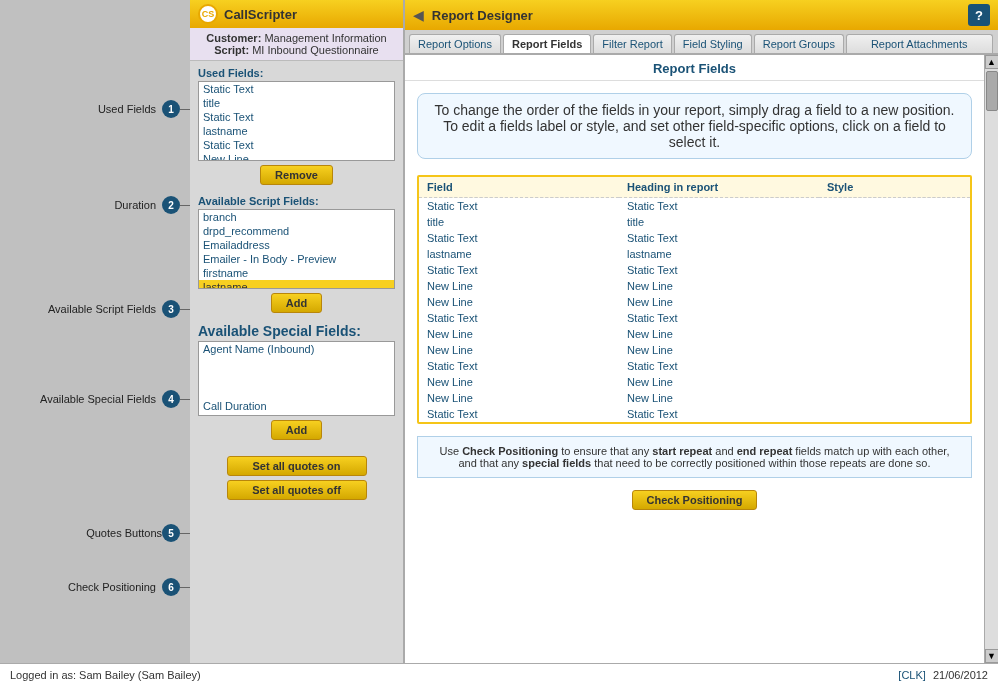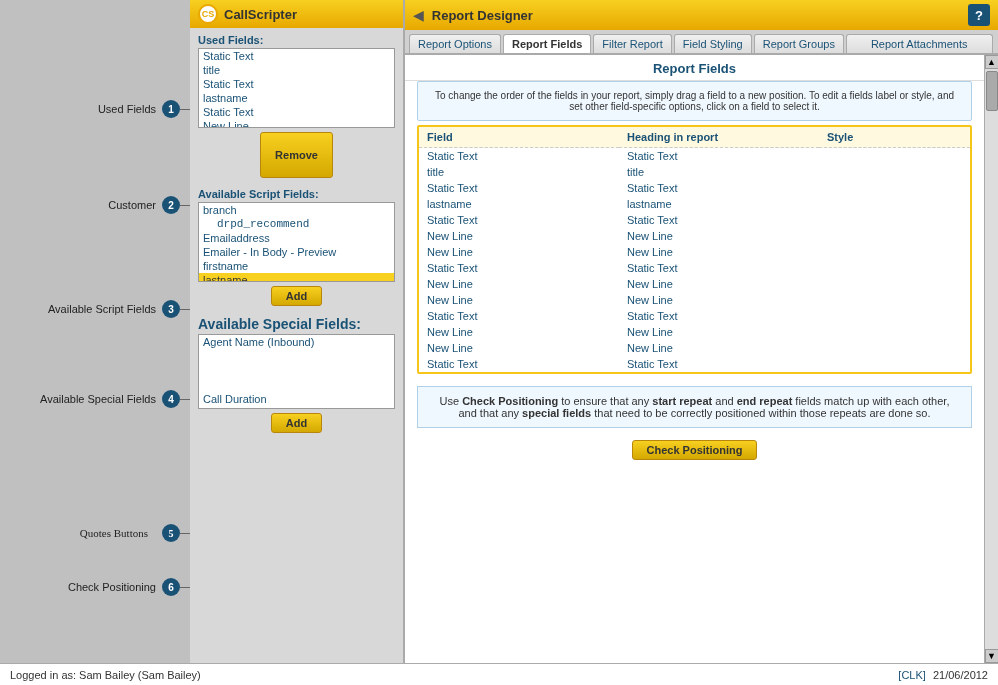--- a/index.html
+++ b/index.html
@@ -14,32 +14,32 @@
 
   <div style="display:flex; flex:1; overflow:hidden;">
 
     <div style="width:190px; background:#c0c0c0; position:relative; flex-shrink:0;">
 
       <div class="ann-item" style="position:absolute; top:100px; right:10px; display:flex; align-items:center; gap:6px;">
         <span style="font-size:11px; color:#222; white-space:nowrap;">Used Fields</span>
         <div style="background:#1a5276; color:white; border-radius:50%; width:18px; height:18px; display:flex; align-items:center; justify-content:center; font-size:10px; font-weight:bold;">1</div>
       </div>
       <div style="position:absolute; top:196px; right:10px; display:flex; align-items:center; gap:6px;">
-        <span style="font-size:11px; color:#222; white-space:nowrap;">Customer</span>
+        <span style="font-size:11px; color:#222; white-space:nowrap;">Duration</span>
         <div style="background:#1a5276; color:white; border-radius:50%; width:18px; height:18px; display:flex; align-items:center; justify-content:center; font-size:10px; font-weight:bold;">2</div>
       </div>
       <div style="position:absolute; top:300px; right:10px; display:flex; align-items:center; gap:6px;">
         <span style="font-size:11px; color:#222; white-space:nowrap;">Available Script Fields</span>
         <div style="background:#1a5276; color:white; border-radius:50%; width:18px; height:18px; display:flex; align-items:center; justify-content:center; font-size:10px; font-weight:bold;">3</div>
       </div>
       <div style="position:absolute; top:390px; right:10px; display:flex; align-items:center; gap:6px;">
         <span style="font-size:11px; color:#222; white-space:nowrap; text-align:right;">Available Special Fields</span>
         <div style="background:#1a5276; color:white; border-radius:50%; width:18px; height:18px; display:flex; align-items:center; justify-content:center; font-size:10px; font-weight:bold;">4</div>
       </div>
-      <div style="position:absolute; top:524px; right:10px; display:flex; align-items:center; gap:14px;font-family:Liberation Serif, serif;">
+      <div style="position:absolute; top:524px; right:10px; display:flex; align-items:center; gap:0;">
         <span style="font-size:11px; color:#222; white-space:nowrap;">Quotes Buttons</span>
         <div style="background:#1a5276; color:white; border-radius:50%; width:18px; height:18px; display:flex; align-items:center; justify-content:center; font-size:10px; font-weight:bold;">5</div>
       </div>
       <div style="position:absolute; top:578px; right:10px; display:flex; align-items:center; gap:6px;">
         <span style="font-size:11px; color:#222; white-space:nowrap;">Check Positioning</span>
         <div style="background:#1a5276; color:white; border-radius:50%; width:18px; height:18px; display:flex; align-items:center; justify-content:center; font-size:10px; font-weight:bold;">6</div>
       </div>
 
       <div style="position:absolute; top:109px; right:0; width:10px; height:1px; background:#666;"></div>
       <div style="position:absolute; top:205px; right:0; width:10px; height:1px; background:#666;"></div>
@@ -51,54 +51,62 @@
 
     <div style="width:215px; display:flex; flex-direction:column; background:#d8d8d8; border-right:2px solid #aaa; flex-shrink:0;">
 
       <div style="background:linear-gradient(to bottom,#f7d020,#e8a800); padding:4px 8px; display:flex; align-items:center; gap:6px;">
         <div style="background:white; border-radius:50%; width:20px; height:20px; display:flex; align-items:center; justify-content:center; border:2px solid #e8a800;">
           <span style="font-size:9px; font-weight:bold; color:#e8a800;">CS</span>
         </div>
         <span style="font-weight:bold; font-size:13px; color:#333;">CallScripter</span>
       </div>
 
+      <div style="background:#e8e0f0; padding:4px 8px; text-align:center; font-size:11px; border-bottom:1px solid #bbb;">
+        <div><span style="font-weight:bold; color:#333;">Customer:</span> <span style="color:#333;">Management Information</span></div>
+        <div><span style="font-weight:bold; color:#333;">Script:</span> <span style="color:#333;">MI Inbound Questionnaire</span></div>
+      </div>
 
       <div style="font-weight:bold; color:#1a5276; margin:6px 8px 2px 8px; font-size:11px;">Used Fields:</div>
       <div style="margin:0 8px; border:1px solid #999; background:white; height:80px; overflow-y:auto; font-size:11px;">
         <div style="padding:1px 4px; color:#1a5276;">Static Text</div>
         <div style="padding:1px 4px; color:#1a5276;">title</div>
         <div style="padding:1px 4px; color:#1a5276;">Static Text</div>
         <div style="padding:1px 4px; color:#1a5276;">lastname</div>
         <div style="padding:1px 4px; color:#1a5276;">Static Text</div>
         <div style="padding:1px 4px; color:#1a5276;">New Line</div>
       </div>
-      <button style="background:linear-gradient(to bottom,#f7d020,#d4a800); border:1px solid #b8860b; border-radius:3px; padding:16px 14px; font-size:11px; font-weight:bold; color:#333; cursor:pointer; margin:4px auto; display:block;">Remove</button>
+      <button style="background:linear-gradient(to bottom,#f7d020,#d4a800); border:1px solid #b8860b; border-radius:3px; padding:3px 14px; font-size:11px; font-weight:bold; color:#333; cursor:pointer; margin:4px auto; display:block;">Remove</button>
 
       <div style="font-weight:bold; color:#1a5276; margin:6px 8px 2px 8px; font-size:11px;">Available Script Fields:</div>
       <div style="margin:0 8px; border:1px solid #999; background:white; height:80px; overflow-y:auto; font-size:11px;">
         <div style="padding:1px 4px; color:#1a5276;">branch</div>
-        <div style="padding:1px 18px; color:#1a5276;font-family:Liberation Mono, monospace;">drpd_recommend</div>
+        <div style="padding:1px 4px; color:#1a5276;">drpd_recommend</div>
         <div style="padding:1px 4px; color:#1a5276;">Emailaddress</div>
         <div style="padding:1px 4px; color:#1a5276;">Emailer - In Body - Preview</div>
         <div style="padding:1px 4px; color:#1a5276;">firstname</div>
         <div style="padding:1px 4px; color:#333; background:#f7d020;">lastname</div>
       </div>
       <button style="background:linear-gradient(to bottom,#f7d020,#d4a800); border:1px solid #b8860b; border-radius:3px; padding:3px 14px; font-size:11px; font-weight:bold; color:#333; cursor:pointer; margin:4px auto; display:block;">Add</button>
 
       <div style="font-weight:bold; color:#1a5276; margin:6px 8px 2px 8px; font-size:14px;">Available Special Fields:</div>
       <div style="margin:0 8px; border:1px solid #999; background:white; height:75px; overflow-y:auto; font-size:11px;">
         <div style="padding:1px 4px; color:#1a5276;">Agent Name (Inbound)</div>
         <div style="padding:1px 4px; color:#1a5276;margin-top:43px;">Call Duration</div>
         <div style="padding:1px 4px; color:#1a5276;">End Repeat</div>
         <div style="padding:1px 20px; color:#1a5276;">End Time</div>
         <div style="padding:1px 4px; color:#1a5276;">Further Actions</div>
         <div style="padding:1px 4px; color:#1a5276;">Joined Script Report</div>
       </div>
       <button style="background:linear-gradient(to bottom,#f7d020,#d4a800); border:1px solid #b8860b; border-radius:3px; padding:3px 14px; font-size:11px; font-weight:bold; color:#333; cursor:pointer; margin:4px auto; display:block;">Add</button>
 
+      <div style="margin:4px 8px; padding:8px 4px; display:flex; flex-direction:column; align-items:center; gap:4px;">
+        <button style="background:linear-gradient(to bottom,#f7d020,#d4a800); border:1px solid #b8860b; border-radius:3px; padding:3px 10px; font-size:11px; font-weight:bold; color:#333; cursor:pointer; width:140px;">Set all quotes on</button>
+        <button style="background:linear-gradient(to bottom,#f7d020,#d4a800); border:1px solid #b8860b; border-radius:3px; padding:3px 10px; font-size:11px; font-weight:bold; color:#333; cursor:pointer; width:140px;">Set all quotes off</button>
+      </div>
     </div>
 
     <div style="flex:1; display:flex; flex-direction:column; background:#d0d0d0;">
 
       <div style="background:linear-gradient(to bottom,#f7d020,#e8a800); height:30px; display:flex; align-items:center; padding:0 8px; gap:8px;">
         <button style="background:none; border:none; font-size:14px; color:#555; cursor:pointer; padding:0;">◀</button>
         <span style="font-weight:bold; font-size:13px; color:#333; flex:1;">Report Designer</span>
         <div style="background:#1a5276; color:white; border-radius:3px; width:22px; height:22px; display:flex; align-items:center; justify-content:center; font-weight:bold; font-size:13px; cursor:pointer;">?</div>
       </div>
 
@@ -109,21 +117,21 @@
         <div style="padding:3px 8px; border:1px solid #aaa; background:linear-gradient(to bottom,#f0f0f0,#ddd); cursor:pointer; font-size:11px; color:#1a5276; border-radius:3px 3px 0 0; border-bottom:none;">Field Styling</div>
         <div style="padding:3px 8px; border:1px solid #aaa; background:linear-gradient(to bottom,#f0f0f0,#ddd); cursor:pointer; font-size:11px; color:#1a5276; border-radius:3px 3px 0 0; border-bottom:none;">Report Groups</div>
         <div style="padding:3px 24px; border:1px solid #aaa; background:linear-gradient(to bottom,#f0f0f0,#ddd); cursor:pointer; font-size:11px; color:#1a5276; border-radius:3px 3px 0 0; border-bottom:none;">Report Attachments</div>
       </div>
 
       <div style="flex:1; background:white; display:flex; overflow:hidden;">
         <div style="flex:1; overflow-y:auto; display:flex; flex-direction:column;">
 
           <div style="font-weight:bold; color:#1a5276; text-align:center; font-size:13px; padding:6px 0 4px 0; border-bottom:1px solid #ddd;">Report Fields</div>
 
-          <div style="background:#f0f8ff; border:1px solid #b0d0e8; margin:0 12px; padding:8px 12px; font-size:10px; color:#333; text-align:center; border-radius:2px;">
+          <div style="background:#f0f8ff; border:1px solid #b0d0e8; margin:12px 12px; padding:8px 12px; font-size:14px; color:#333; text-align:center; border-radius:8px;">
             <span>To change the order of the fields in your report, simply drag a field to a new position. To edit a fields label or style, and set other field-specific options, click on a field to select it.</span>
           </div>
 
           <div style="margin:4px 12px; border:2px solid #f5c518; border-radius:2px; overflow:auto; max-height:280px;">
             <table style="width:100%; border-collapse:collapse; font-size:11px;">
               <thead>
                 <tr>
                   <th style="background:#fff9e0; font-weight:bold; color:#1a5276; padding:4px 8px; border-bottom:1px dashed #ccc; text-align:left; width:200px;">Field</th>
                   <th style="background:#fff9e0; font-weight:bold; color:#1a5276; padding:4px 8px; border-bottom:1px dashed #ccc; text-align:left; width:200px;">Heading in report</th>
                   <th style="background:#fff9e0; font-weight:bold; color:#1a5276; padding:4px 8px; border-bottom:1px dashed #ccc; text-align:left;">Style</th>

